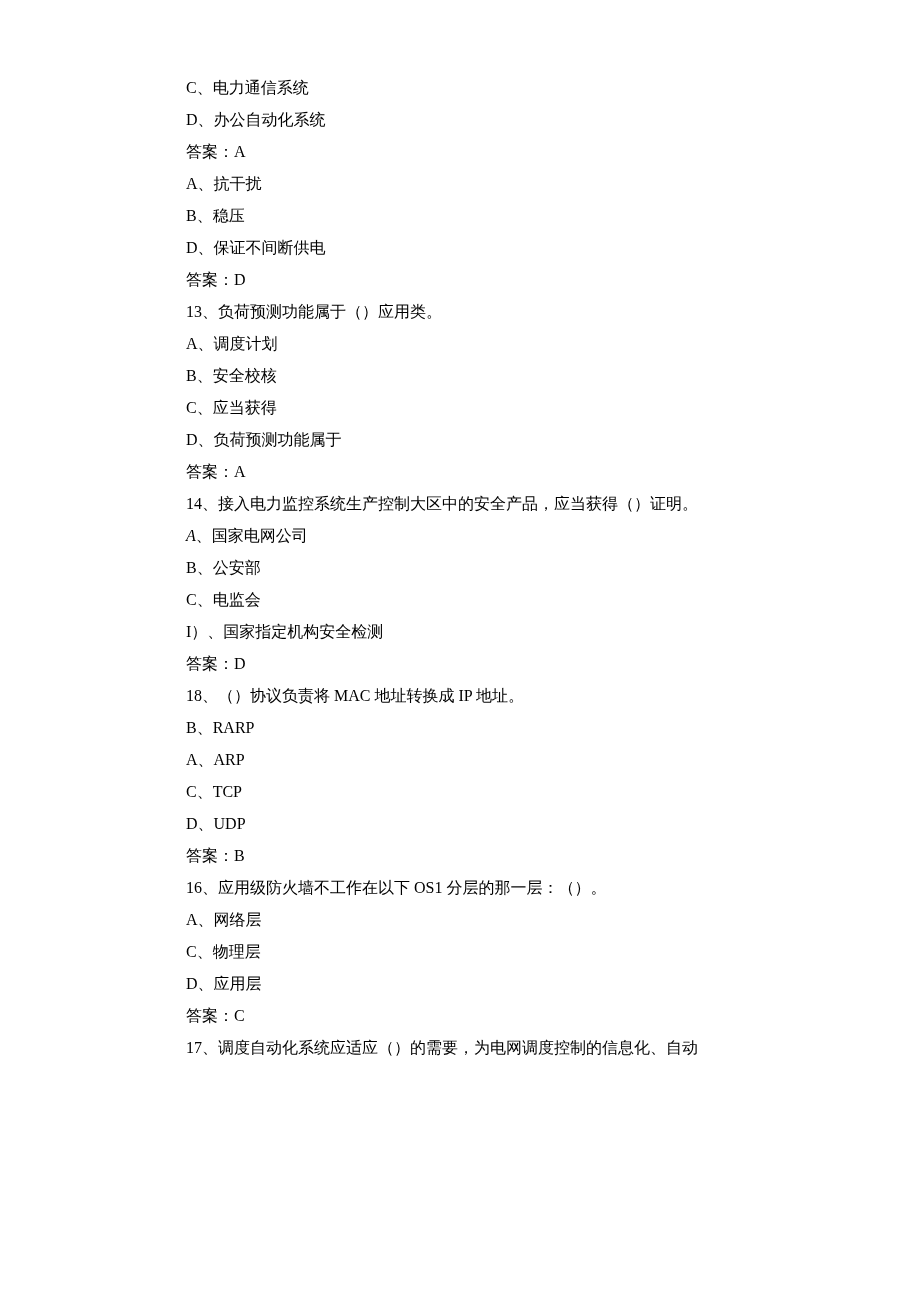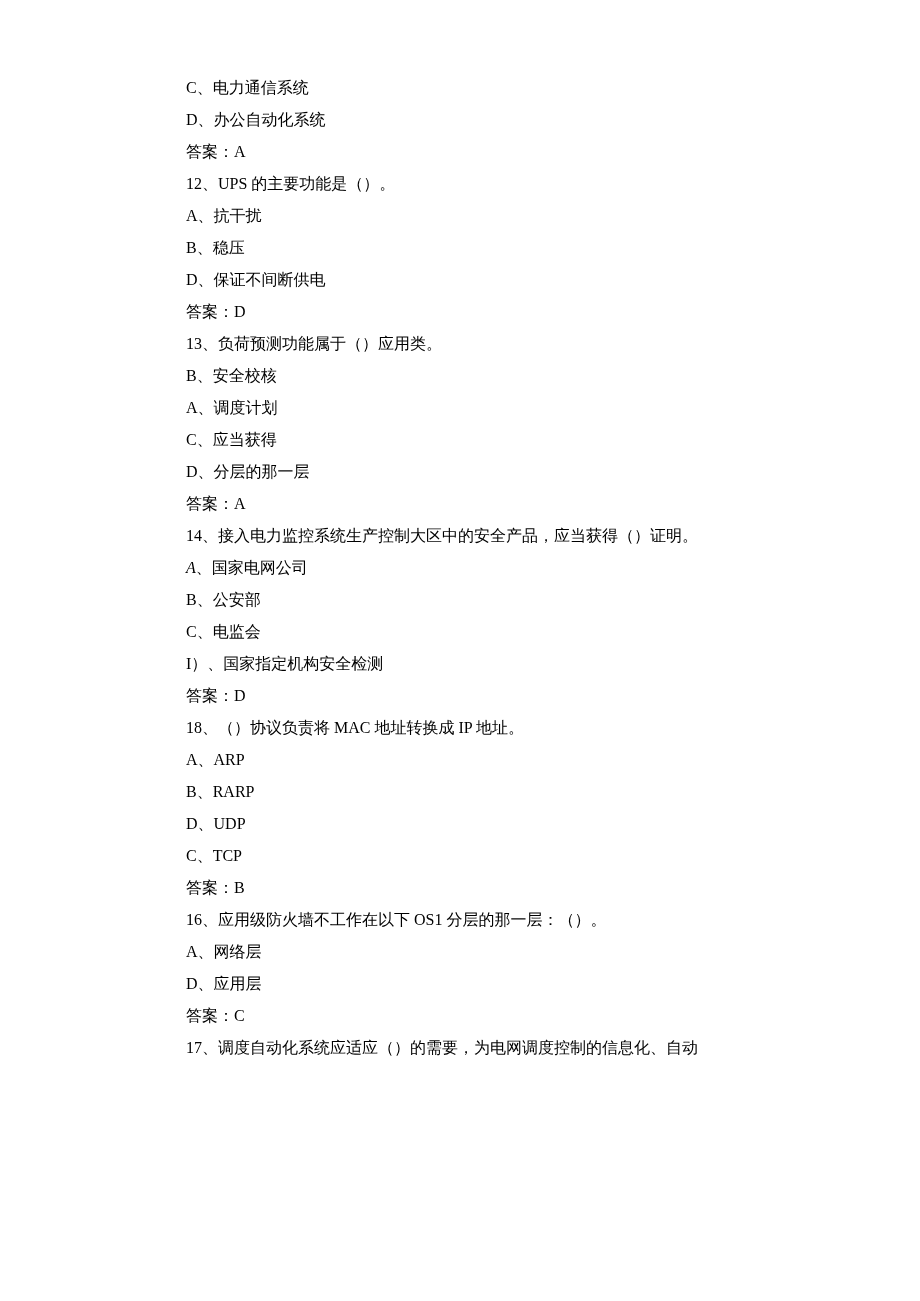--- a/index.html
+++ b/index.html
@@ -28,47 +28,47 @@
 </style>
 </head>
 <body>
 
 <div class="page">
 
   <span class="line">C、电力通信系统</span>
   <span class="line">D、办公自动化系统</span>
   <span class="line">答案：A</span>
 
-  <span class="line">12、UPS 的主要功能是（）。</span>
   <span class="line">A、抗干扰</span>
   <span class="line">B、稳压</span>
   <span class="line">D、保证不间断供电</span>
   <span class="line">答案：D</span>
 
   <span class="line">13、负荷预测功能属于（）应用类。</span>
+  <span class="line">A、调度计划</span>
   <span class="line">B、安全校核</span>
-  <span class="line">A、调度计划</span>
   <span class="line">C、应当获得</span>
-  <span class="line">D、分层的那一层</span>
+  <span class="line">D、负荷预测功能属于</span>
   <span class="line">答案：A</span>
 
   <span class="line">14、接入电力监控系统生产控制大区中的安全产品，应当获得（）证明。</span>
   <span class="line"><span class="italic-label">A</span><span>、国家电网公司</span></span>
   <span class="line">B、公安部</span>
   <span class="line">C、电监会</span>
   <span class="line">I）、国家指定机构安全检测</span>
   <span class="line">答案：D</span>
 
   <span class="line">18、（）协议负责将 MAC 地址转换成 IP 地址。</span>
+  <span class="line">B、RARP</span>
   <span class="line">A、ARP</span>
-  <span class="line">B、RARP</span>
+  <span class="line">C、TCP</span>
   <span class="line">D、UDP</span>
-  <span class="line">C、TCP</span>
   <span class="line">答案：B</span>
 
   <span class="line">16、应用级防火墙不工作在以下 OS1 分层的那一层：（）。</span>
   <span class="line">A、网络层</span>
+  <span class="line">C、物理层</span>
   <span class="line">D、应用层</span>
   <span class="line">答案：C</span>
 
   <span class="line">17、调度自动化系统应适应（）的需要，为电网调度控制的信息化、自动</span>
 
 </div>
 
 </body></html>

